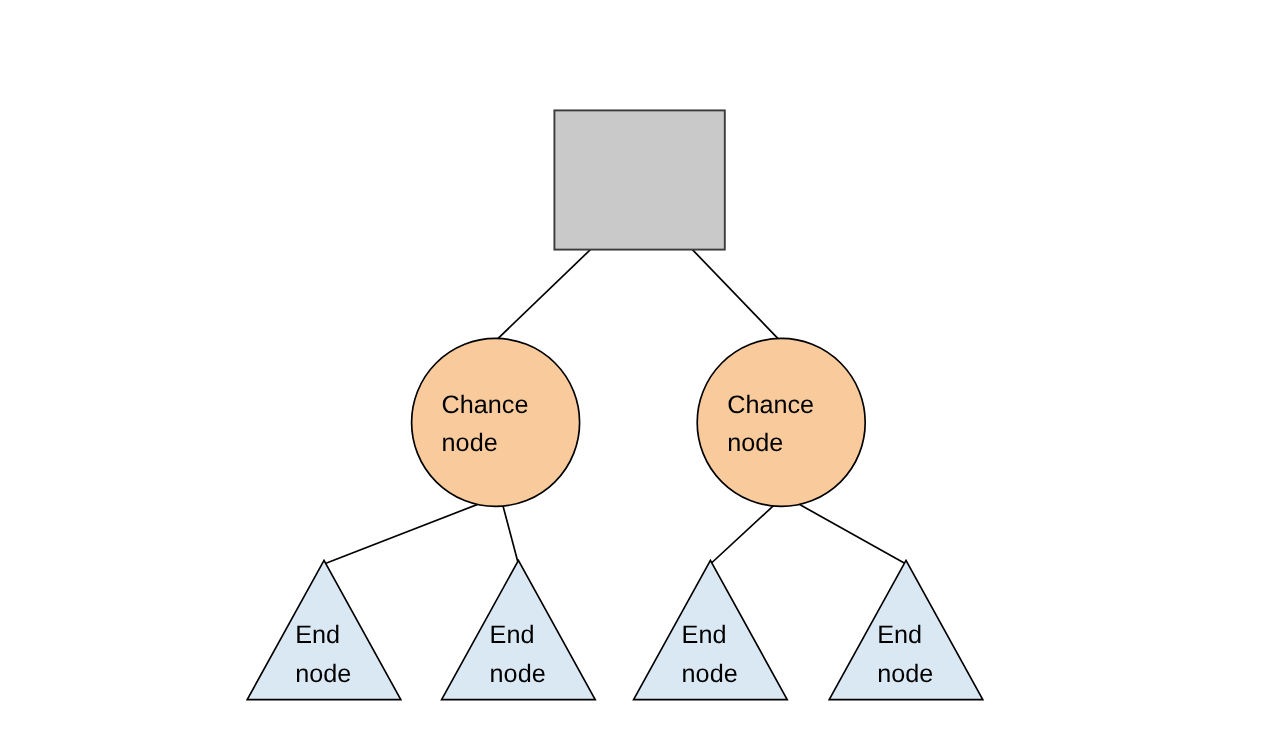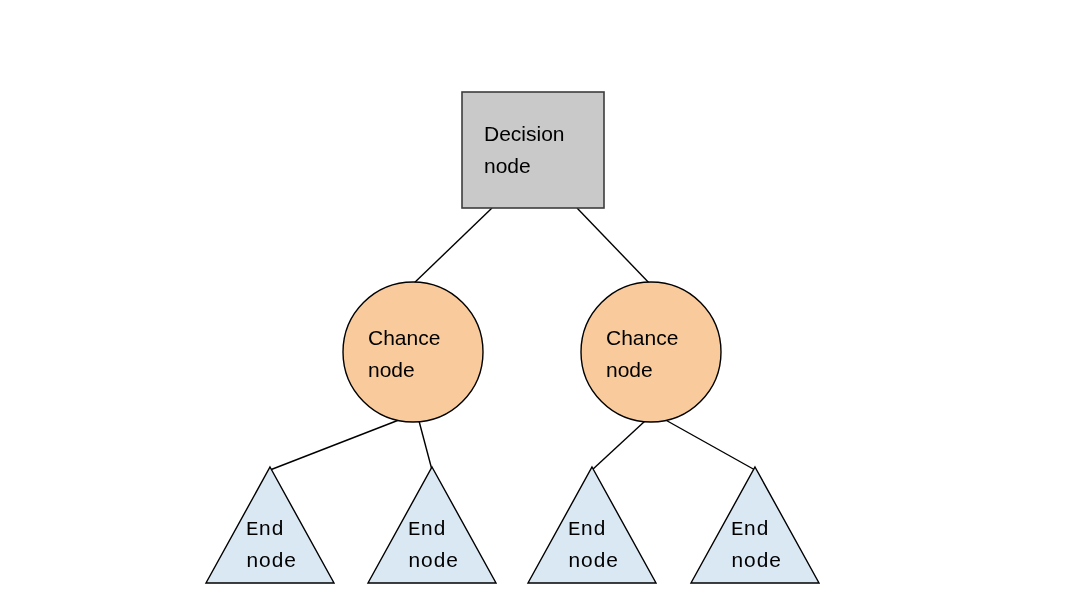--- a/index.html
+++ b/index.html
@@ -25,21 +25,21 @@
     font-size: 21px;
     line-height: 32px;
     color: #000000;
     text-align: left;
     white-space: normal;
     pointer-events: none;
   }
   .label-decision { left: 484px; top: 118px; width: 96px; }
   .label-chance-left { left: 368px; top: 322px; width: 82px; }
   .label-chance-right { left: 606px; top: 322px; width: 82px; }
-  .label-end { width: 58px; top: 514px; font-family: Liberation Mono, monospace; }
+  .label-end { width: 58px; top: 514px; }
   .label-end-1 { left: 246px; }
   .label-end-2 { left: 408px; }
   .label-end-3 { left: 568px; }
   .label-end-4 { left: 731px; }
 </style>
 </head>
 <body>
 
 <div class="canvas">
 
@@ -63,21 +63,20 @@
     <polygon points="432,467 496,583 368,583" stroke-width="1.4" fill="#dae8f4"></polygon>
     <polygon points="592,467 656,583 528,583" stroke-width="1.4" fill="#dae8f4"></polygon>
     <polygon points="755,467 819,583 691,583" stroke-width="1.4" fill="#dae8f4"></polygon>
 
     <style>
       rect, circle, polygon { stroke: #000000; }
       rect { stroke: #3d3d3d; }
     </style>
   </svg>
 
-  <div class="node-label label-decision">Decision node</div>
 
   <div class="node-label label-chance-left">Chance node</div>
 
   <div class="node-label label-chance-right">Chance node</div>
 
   <div class="node-label label-end label-end-1">End node</div>
 
   <div class="node-label label-end label-end-2">End node</div>
 
   <div class="node-label label-end label-end-3">End node</div>

